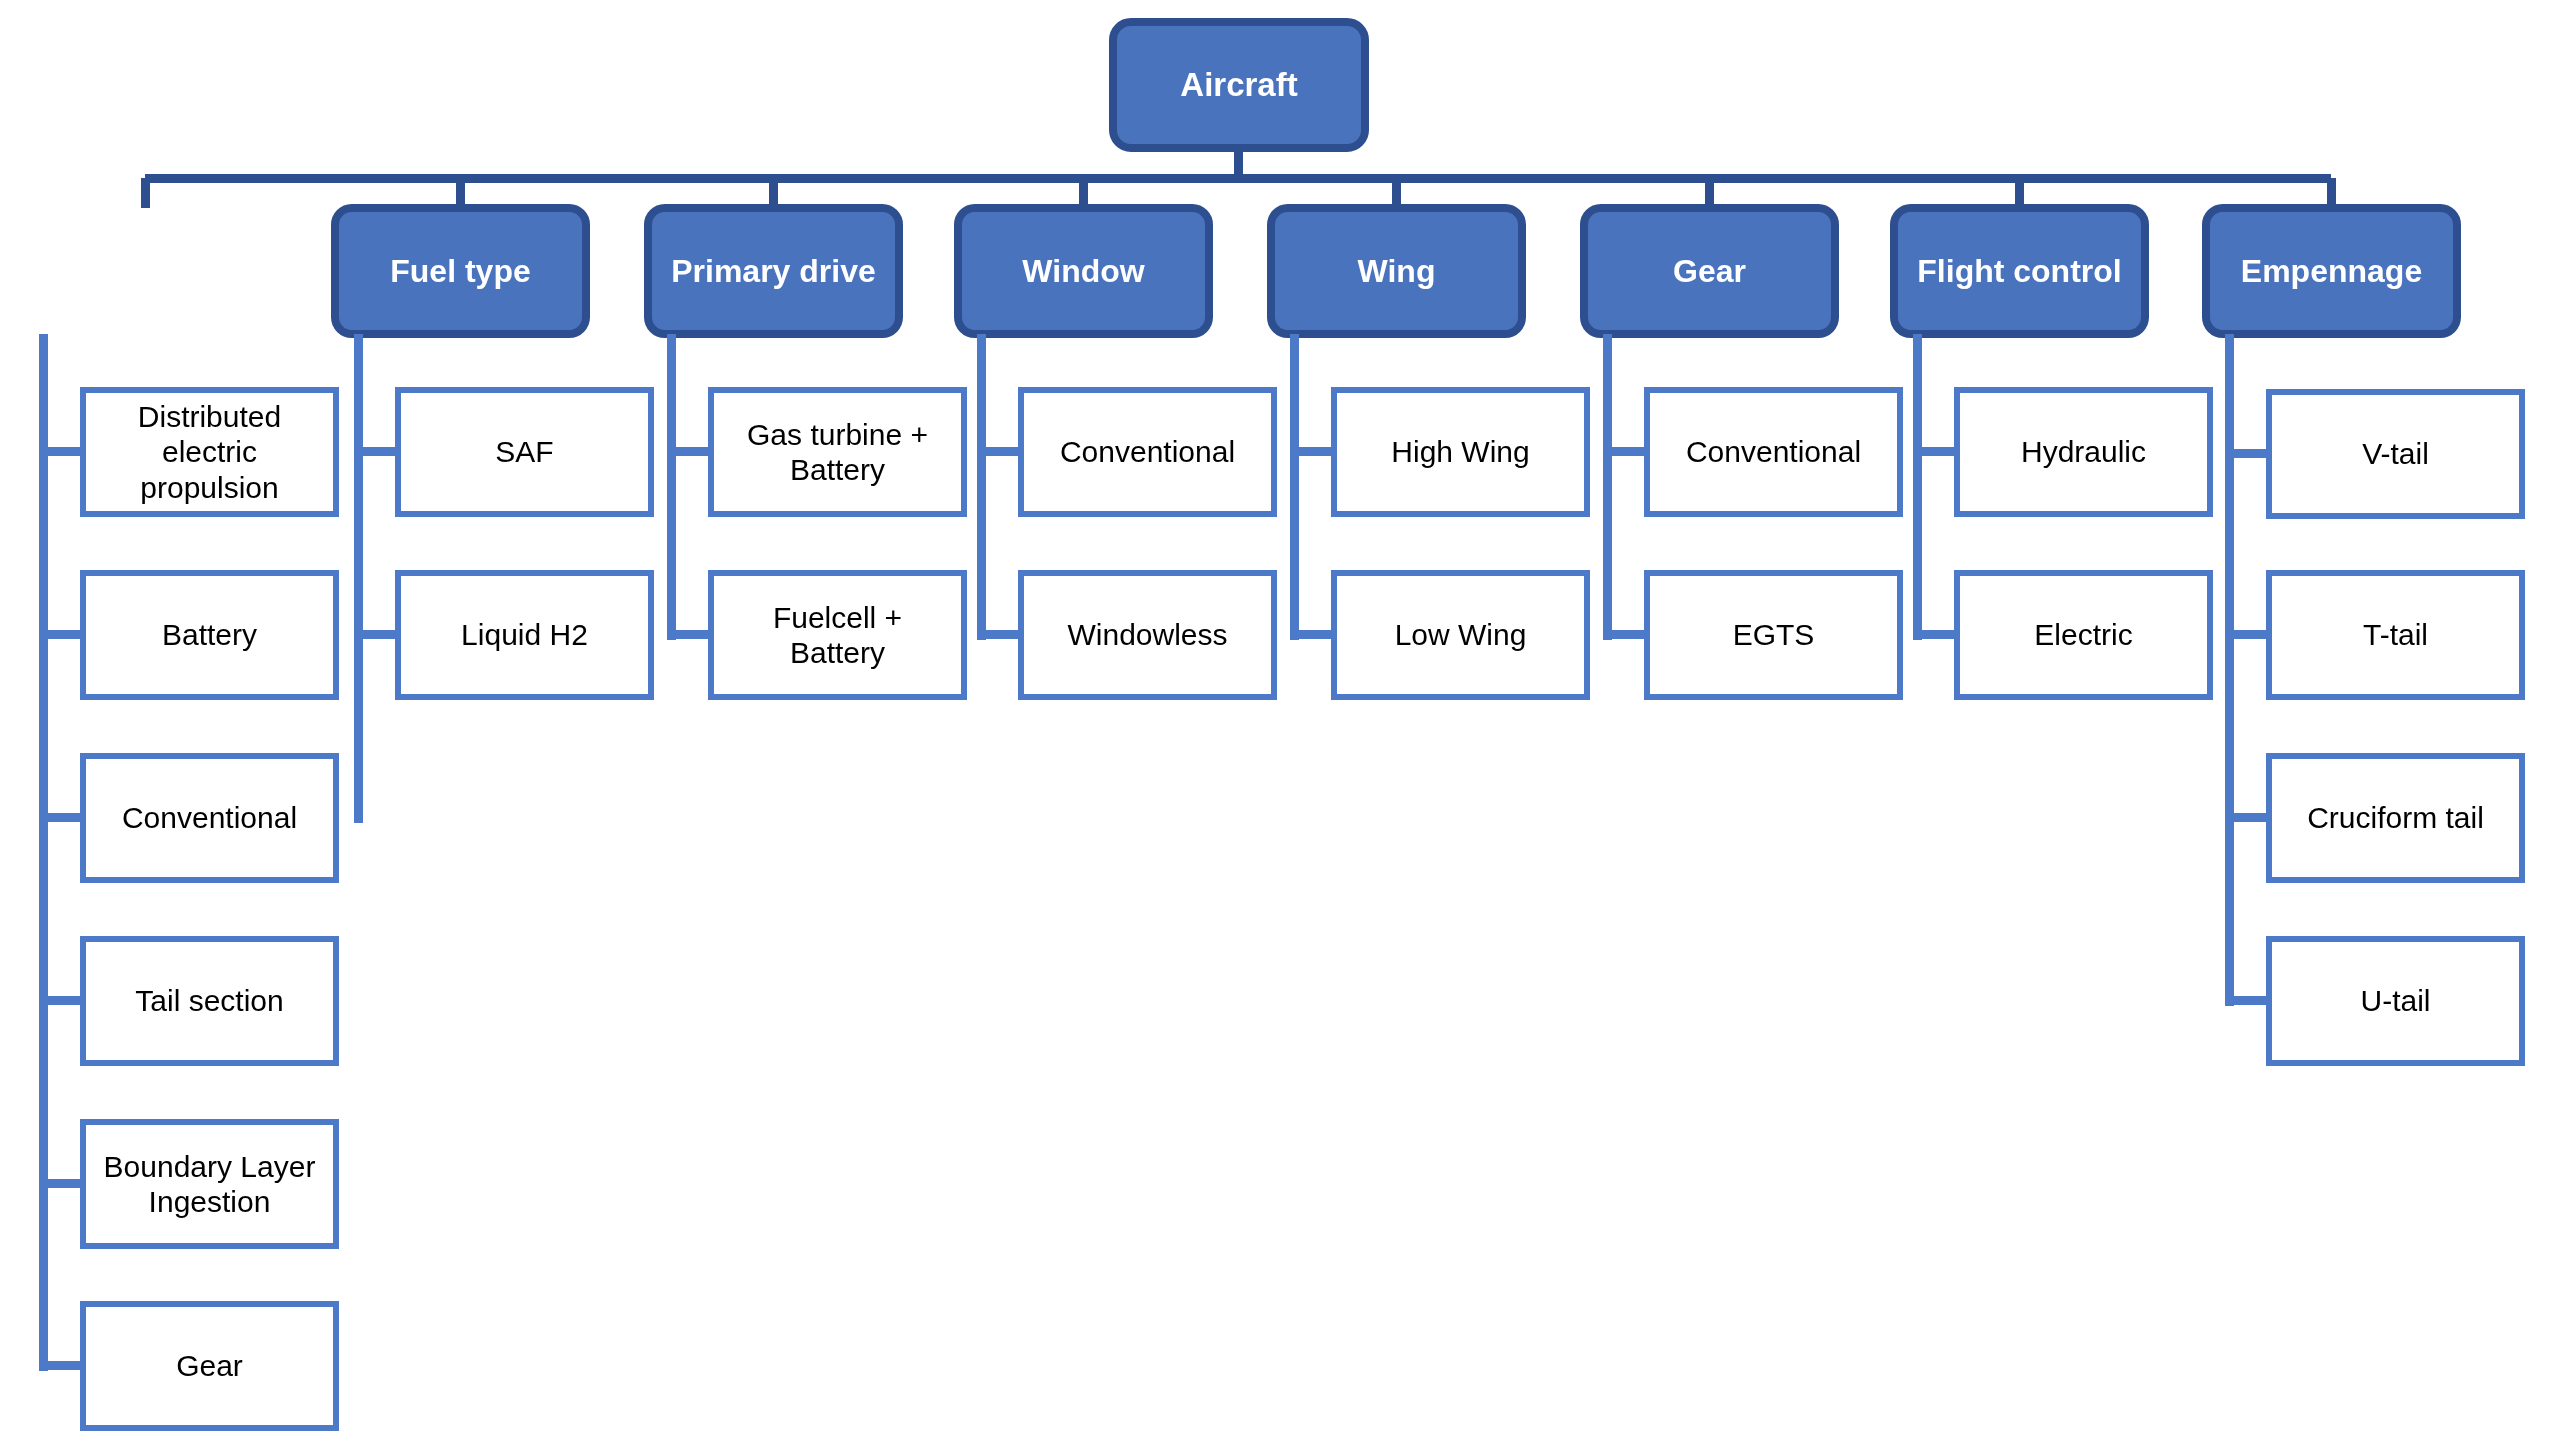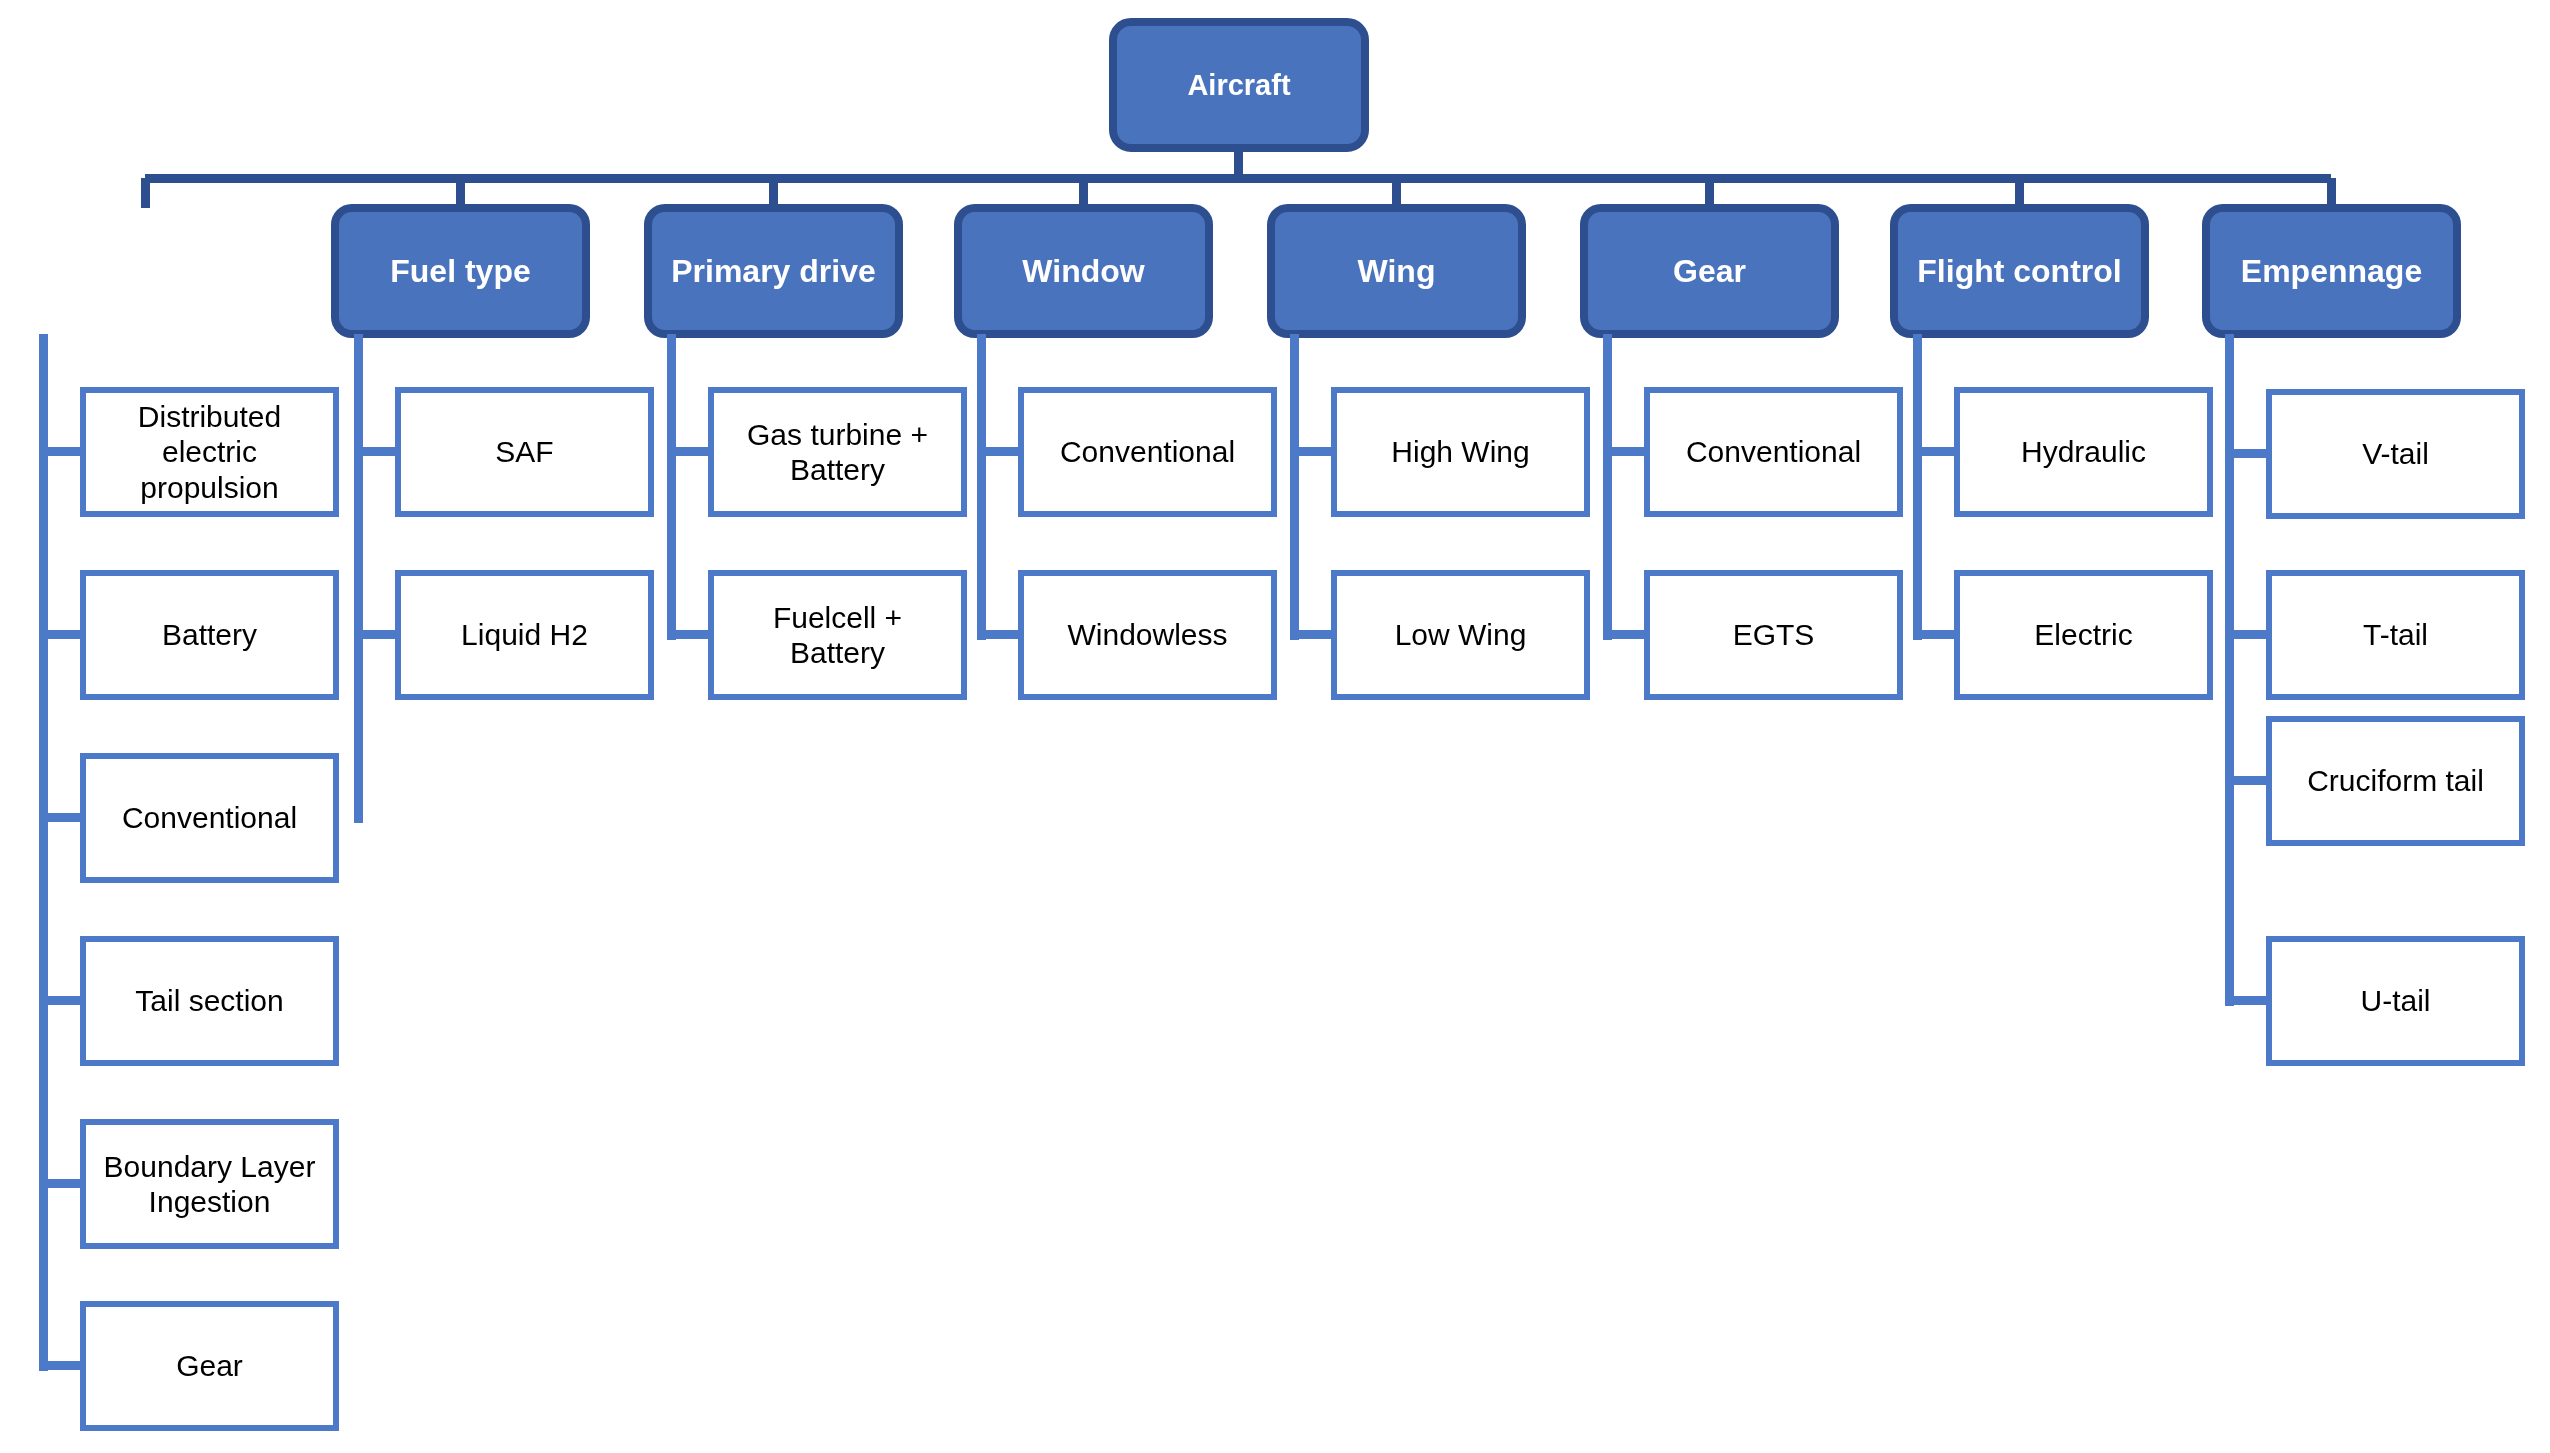--- a/index.html
+++ b/index.html
@@ -18,21 +18,21 @@
     overflow:hidden;
   }
   .root-box{
     position:absolute; left:1109px; top:18.3px;
     width:260px; height:134px;
     background:var(--fill);
     border:8.7px solid var(--dark);
     border-radius:22px;
     box-sizing:border-box;
     display:flex; align-items:center; justify-content:center;
-    color:#ffffff; font-weight:700; font-size:29px; text-align:center;
+    color:#ffffff; font-weight:700; font-size:33px; text-align:center;
   }
   .root-stub{
     position:absolute; left:1234px; top:148px; width:8.7px; height:32px;
     background:var(--dark);
   }
   .top-line{
     position:absolute; left:145px; top:174px; width:2186px; height:8.7px;
     background:var(--dark);
   }
   .column{
@@ -196,21 +196,21 @@
     <div class="cat-header">
       <span class="cat-label">Empennage</span>
     </div>
     <div class="trunk" style="height:672px"></div>
     <div class="node" style="top:389px">
       <span class="node-label">V-tail</span>
     </div>
     <div class="node" style="top:570px">
       <span class="node-label">T-tail</span>
     </div>
-    <div class="node" style="top:716px">
+    <div class="node" style="top:753px">
       <span class="node-label">Cruciform tail</span>
     </div>
     <div class="node" style="top:936px">
       <span class="node-label">U-tail</span>
     </div>
   </div>
 
 </div>
 
 

